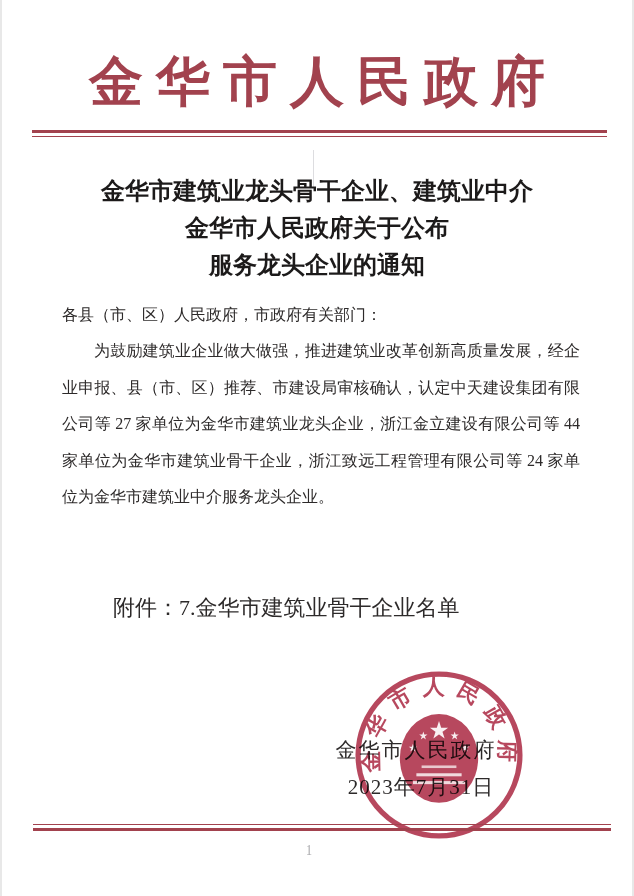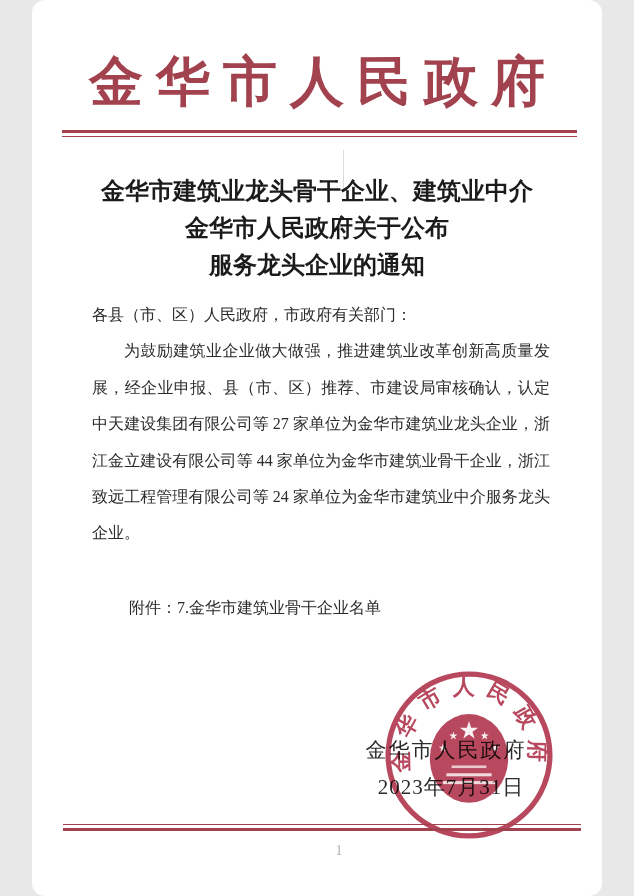--- a/index.html
+++ b/index.html
@@ -7,27 +7,26 @@
     --seal-red: #b23a52;
     --ink: #2d2a2a;
     --paper: #ffffff;
   }
   * { margin: 0; padding: 0; box-sizing: border-box; }
   html, body { background: #e8e8e8; }
   body { font-family: "Liberation Serif", "DejaVu Serif", serif; }
 
   .page {
     position: relative;
-    width: 570px;
+    width: 630px;
     height: 896px;
     margin: 0 auto;
     background: var(--paper);
     overflow: hidden;
     color: var(--ink);
-    border-radius: 13px;
   }
 
   
   .letterhead-title {
     position: absolute;
     top: 46px;
     left: 0;
     width: 100%;
     text-align: center;
     font-size: 54px;
@@ -79,23 +78,23 @@
     text-align: justify;
     color: var(--ink);
   }
   .doc-body .salutation { text-indent: 0; }
   .doc-body .para { text-indent: 2em; }
 
   
   .attachments {
     position: absolute;
     top: 592px;
-    left: 97px;
+    left: 111px;
     display: flex;
-    font-size: 16px;
+    font-size: 22px;
     line-height: 31px;
     color: var(--ink);
   }
   .attachments .att-label { white-space: nowrap; }
   .attachments .att-list { list-style: none; }
 
   
   .sig-issuer {
     position: absolute;
     top: 736px;

